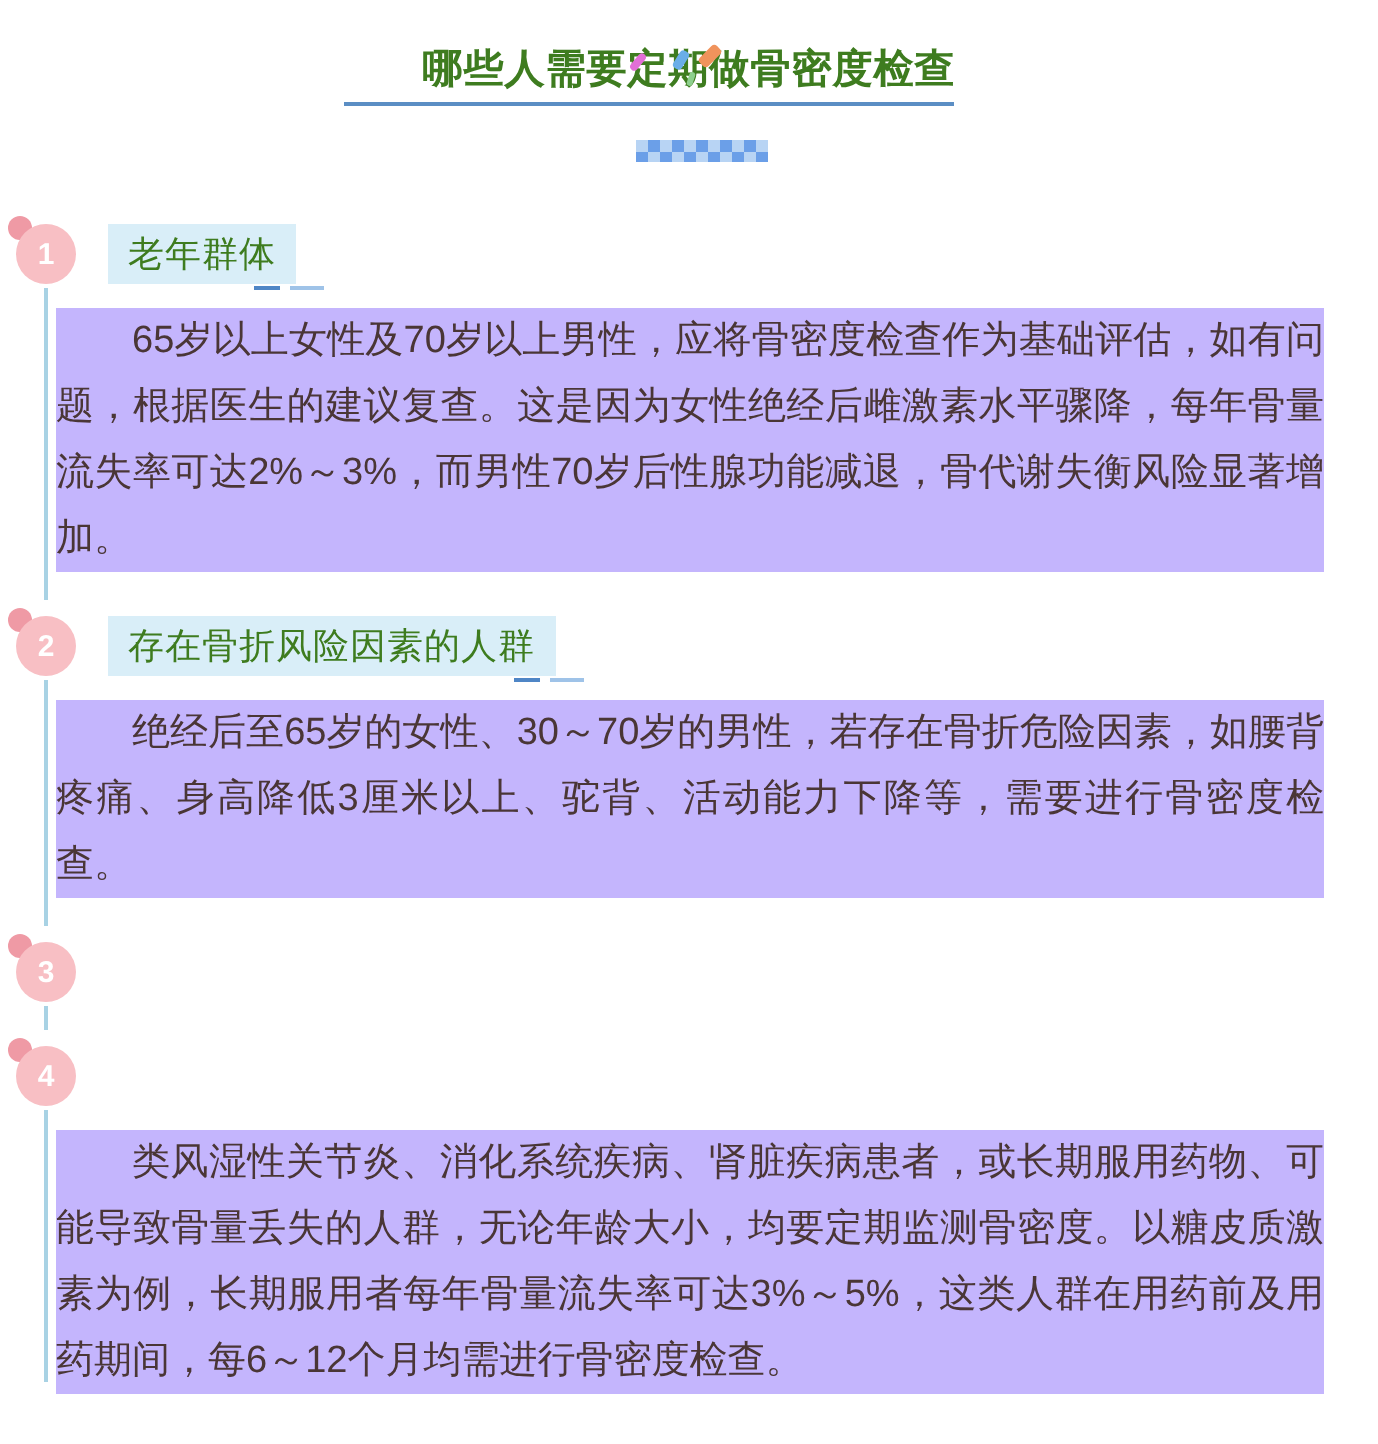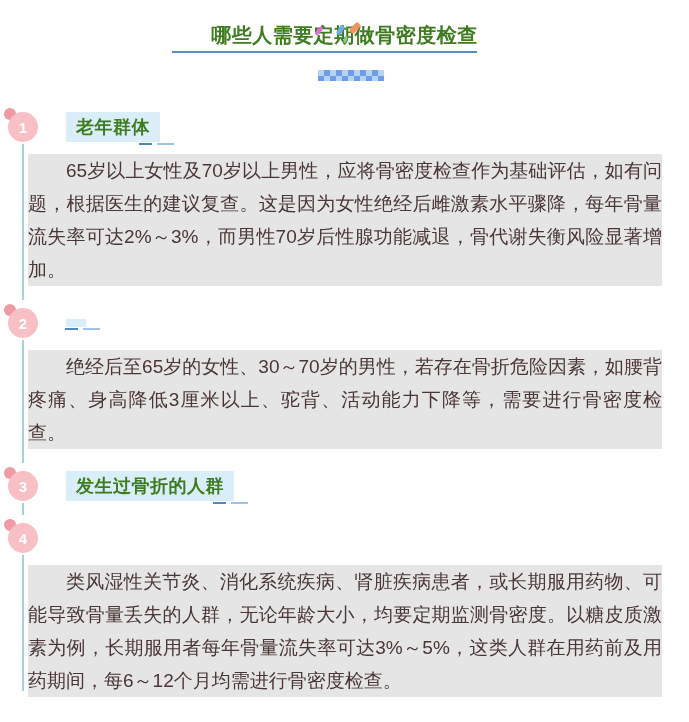--- a/index.html
+++ b/index.html
@@ -102,25 +102,25 @@
     left: -4px;
     top: -4px;
     width: 12px;
     height: 12px;
     border-radius: 50%;
     background: #ef9aa5;
     z-index: 0;
   }
   .section-title {
     position: relative;
-    margin-left: 28px;
+    margin-left: 16px;
     background: #d9eef8;
     color: #3e7c1f;
     font-size: 18px;
-    font-weight: bold;
+    font-weight: normal;
     line-height: 22px;
     padding: 4px 10px 4px 10px;
     letter-spacing: 0.5px;
   }
   .dashes {
     position: absolute;
     right: -14px;
     bottom: -3px;
     display: flex;
     align-items: center;
@@ -135,21 +135,21 @@
 
   .section-body {
     margin: 12px 27px 0 28px;
     font-size: 19px;
     line-height: 33px;
     color: #4a3636;
     text-align: justify;
     text-indent: 2em;
     position: relative;
     z-index: 1;
-    background: #e5e5e5;
+    background: #c4b5fd;
   }
 </style>
 </head>
 <body>
 
 <div class="page">
 
   <div class="header">
     <span class="confetti c-pink" style="background-color: rgb(226, 111, 214);"></span>
     <span class="confetti c-blue" style="background-color: rgb(106, 174, 232);"></span>
@@ -178,42 +178,36 @@
     <p class="section-body">65岁以上女性及70岁以上男性，应将骨密度检查作为基础评估，如有问题，根据医生的建议复查。这是因为女性绝经后雌激素水平骤降，每年骨量流失率可达2%～3%，而男性70岁后性腺功能减退，骨代谢失衡风险显著增加。</p>
   </section>
 
   <section class="section">
     <div class="section-head">
       <div class="badge">
         <span class="badge-dot"></span>
         <span class="badge-circle">2</span>
       </div>
       <h2 class="section-title">
+        <span>存在骨折风险因素的人群</span>
         <span class="dashes">
             <i class="d1"></i>
             <i class="d2"></i>
           </span>
       </h2>
     </div>
     <p class="section-body">绝经后至65岁的女性、30～70岁的男性，若存在骨折危险因素，如腰背疼痛、身高降低3厘米以上、驼背、活动能力下降等，需要进行骨密度检查。</p>
   </section>
 
   <section class="section">
     <div class="section-head">
       <div class="badge">
         <span class="badge-dot"></span>
         <span class="badge-circle">3</span>
       </div>
-      <h2 class="section-title">
-        <span>发生过骨折的人群</span>
-        <span class="dashes">
-            <i class="d1"></i>
-            <i class="d2"></i>
-          </span>
-      </h2>
     </div>
   </section>
 
   <section class="section">
     <div class="section-head">
       <div class="badge">
         <span class="badge-dot"></span>
         <span class="badge-circle">4</span>
       </div>
     </div>

